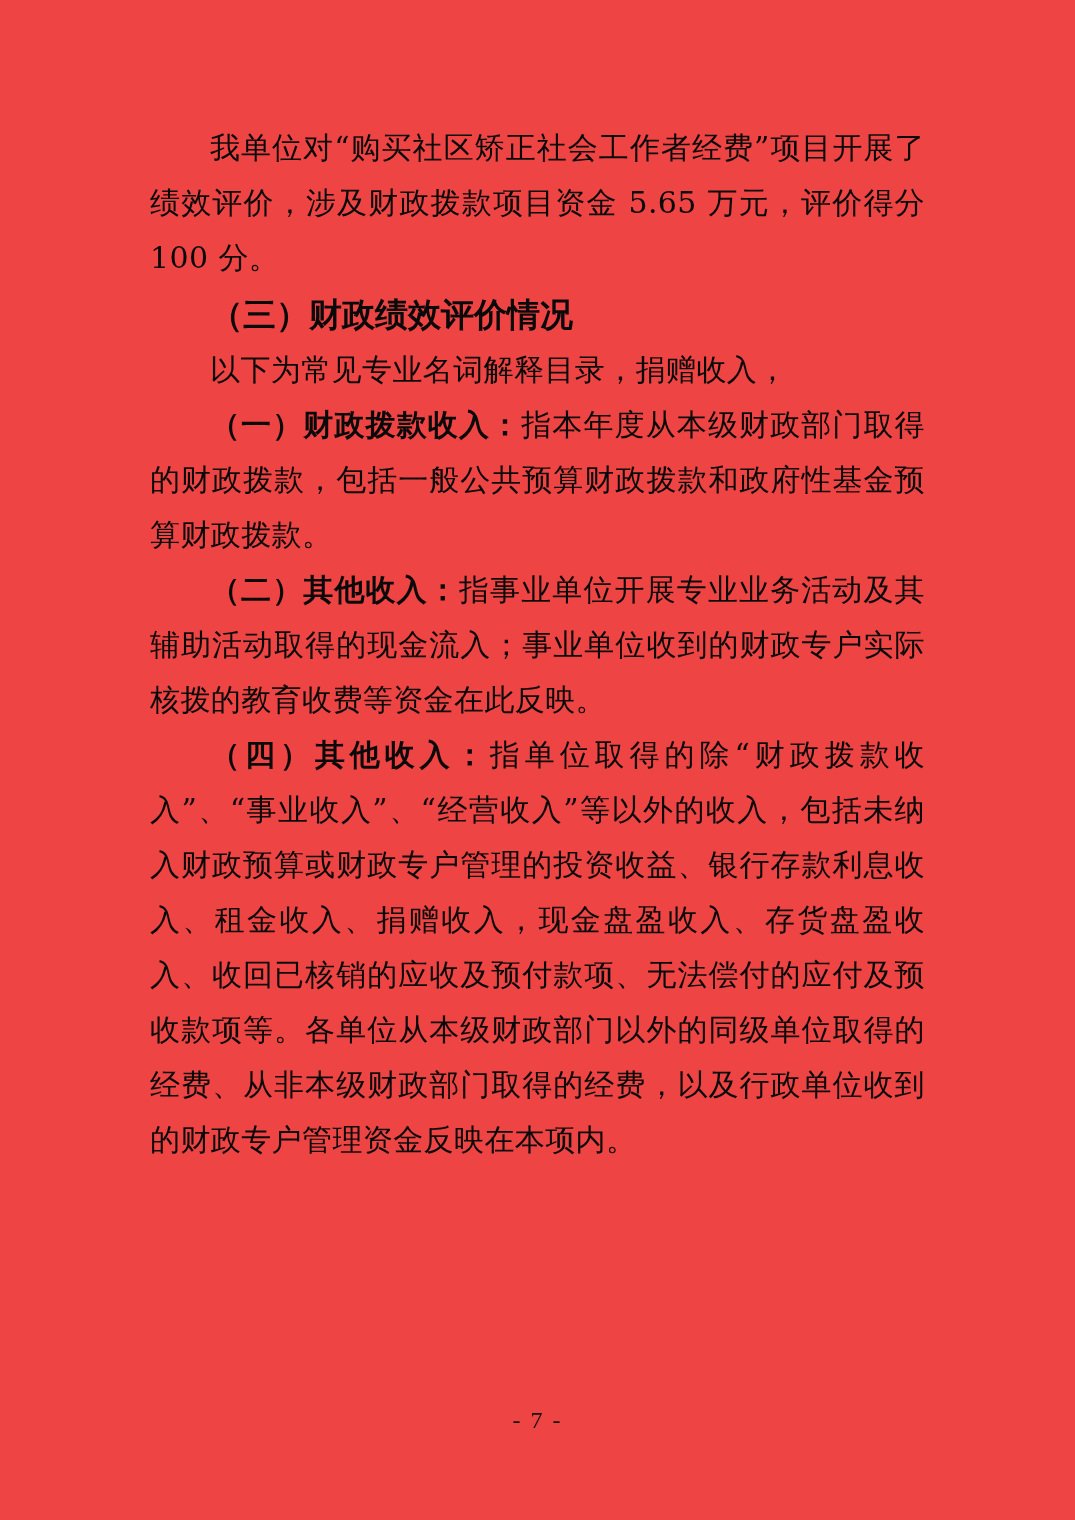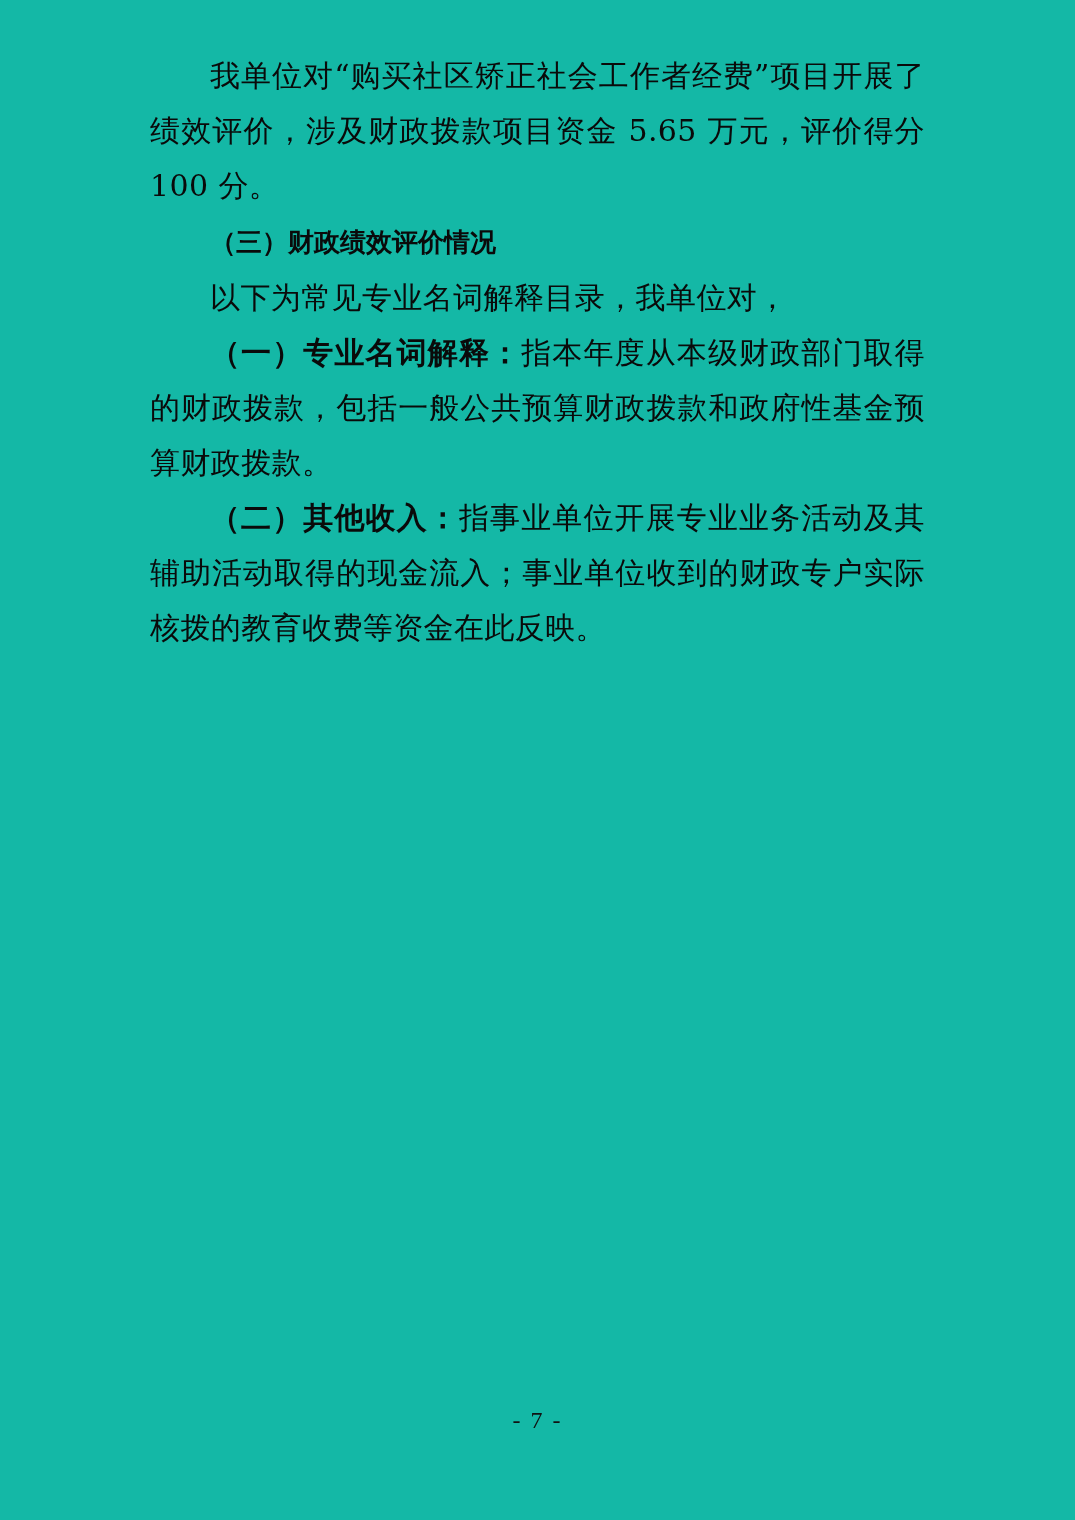--- a/index.html
+++ b/index.html
@@ -4,42 +4,42 @@
 <style>
   html, body {
     margin: 0;
     padding: 0;
     background: #ffffff;
   }
   .page {
     position: relative;
     width: 1075px;
     height: 1520px;
-    background: #14b8a6;
+    background: #ef4444;
     box-sizing: border-box;
-    padding: 48px 150px 0 150px;
+    padding: 120px 150px 0 150px;
     font-family: "DejaVu Serif", "Liberation Serif", serif;
     color: #0a0a0a;
     overflow: hidden;
   }
   .body-text {
     font-size: 30px;
     line-height: 55px;
     text-align: justify;
     text-justify: inter-ideograph;
     letter-spacing: 0.4px;
   }
   .indent {
     text-indent: 60px;
   }
   .para {
     margin: 0;
   }
   .heading {
-    font-size: 26px;
+    font-size: 33px;
     line-height: 55px;
     font-weight: bold;
     margin: 0;
   }
   .heading-indent {
     text-indent: 58px;
   }
   .sub-heading-indent {
     text-indent: 60px;
   }
@@ -65,27 +65,30 @@
 <div class="page">
 
   <p class="body-text indent para">我单位对“购买社区矫正社会工作者经费”项目开展了绩效评价，涉及财政拨款项目资金 5.65 万元，评价得分 100 分。</p>
 
   <div class="gap-small"></div>
 
   <p class="heading sub-heading-indent">（三）财政绩效评价情况</p>
 
 
 
-  <p class="body-text indent para">以下为常见专业名词解释目录，我单位对，</p>
+  <p class="body-text indent para">以下为常见专业名词解释目录，捐赠收入，</p>
 
   <p class="body-text indent para">
-    <span class="bold-lead">（一）专业名词解释：</span><span>指本年度从本级财政部门取得的财政拨款，包括一般公共预算财政拨款和政府性基金预算财政拨款。</span>
+    <span class="bold-lead">（一）财政拨款收入：</span><span>指本年度从本级财政部门取得的财政拨款，包括一般公共预算财政拨款和政府性基金预算财政拨款。</span>
   </p>
 
   <p class="body-text indent para">
     <span class="bold-lead">（二）其他收入：</span><span>指事业单位开展专业业务活动及其辅助活动取得的现金流入；事业单位收到的财政专户实际核拨的教育收费等资金在此反映。</span>
   </p>
 
 
+  <p class="body-text indent para">
+    <span class="bold-lead">（四）其他收入：</span><span>指单位取得的除“财政拨款收入”、“事业收入”、“经营收入”等以外的收入，包括未纳入财政预算或财政专户管理的投资收益、银行存款利息收入、租金收入、捐赠收入，现金盘盈收入、存货盘盈收入、收回已核销的应收及预付款项、无法偿付的应付及预收款项等。各单位从本级财政部门以外的同级单位取得的经费、从非本级财政部门取得的经费，以及行政单位收到的财政专户管理资金反映在本项内。</span>
+  </p>
 
   <div class="footer">- 7 -</div>
 
 </div>
 
 </body></html>

